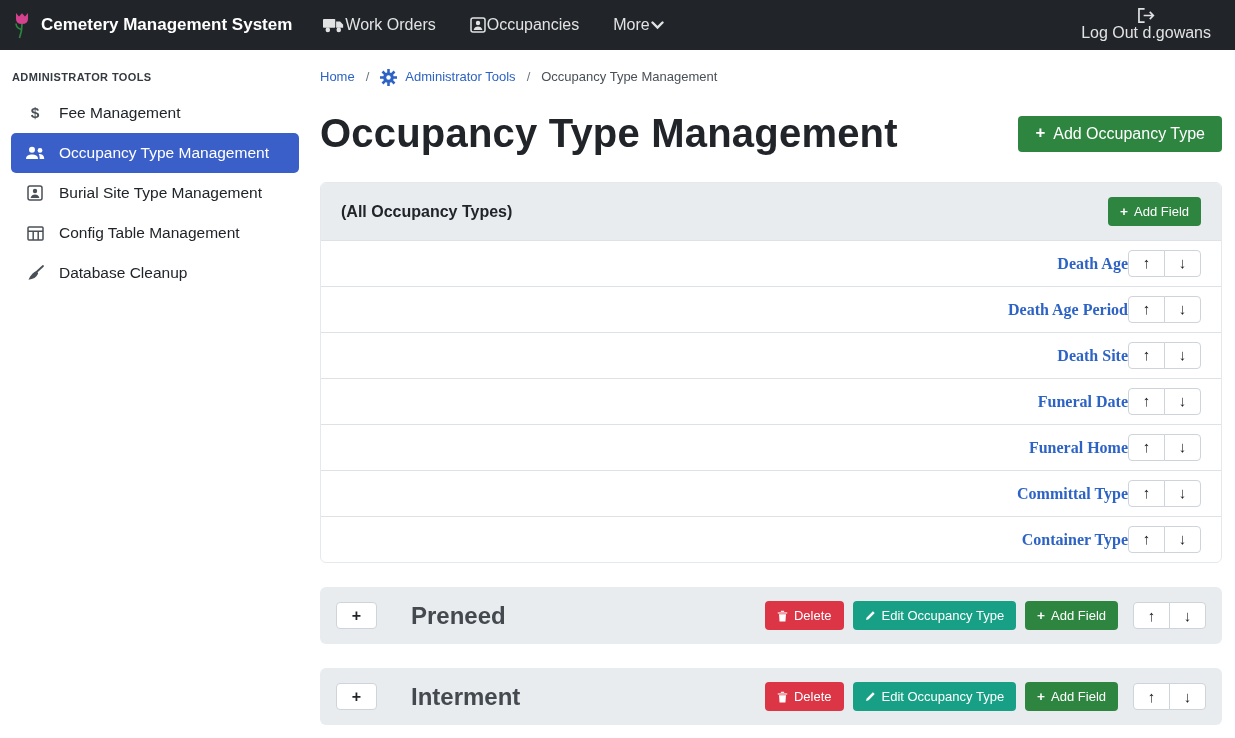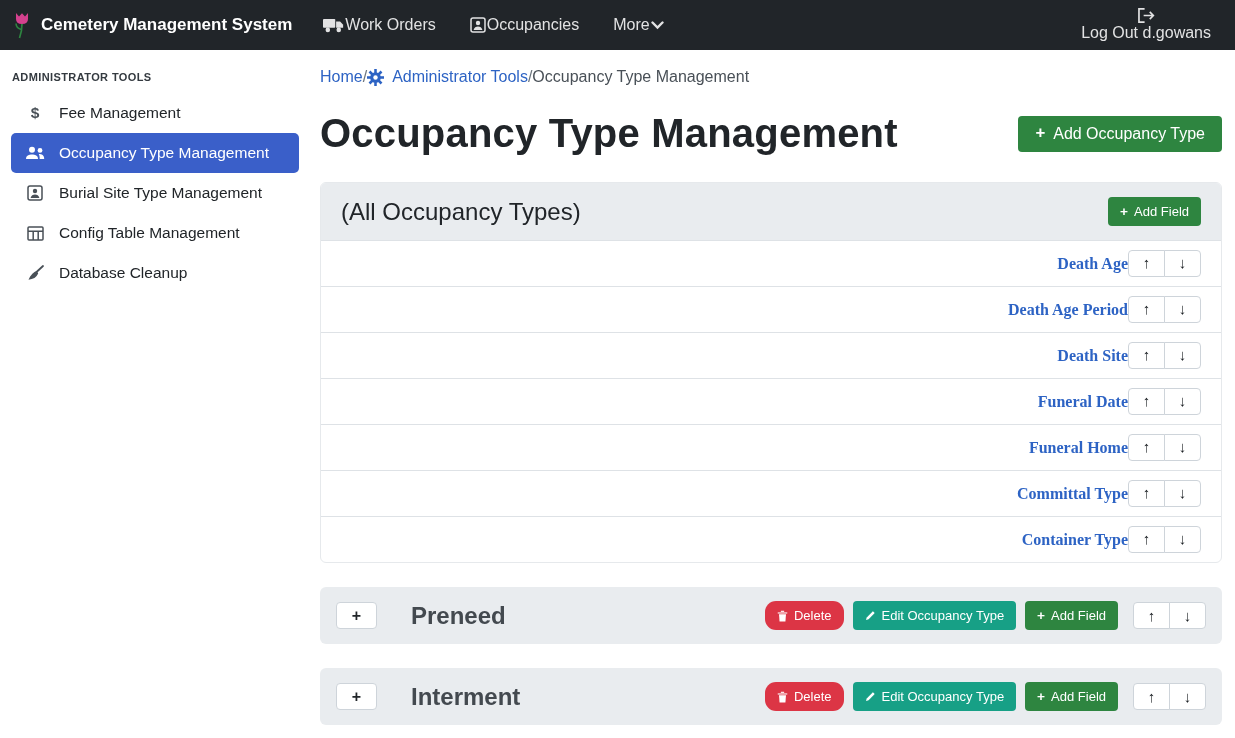--- a/index.html
+++ b/index.html
@@ -28,42 +28,42 @@
   .logout{margin-left:auto;padding-right:0;flex-direction:column;}
   
   .sidebar{position:absolute;top:55px;left:0;width:310px;bottom:0;background:#fff;padding-top:8px;}
   .sidebar-header{font-size:11px;font-weight:700;color:#343a40;letter-spacing:.4px;padding:8px 12px 10px 12px;}
   .side-item{display:flex;align-items:center;gap:13px;height:40px;padding:0 13px;margin:0 11px;border-radius:5px;font-size:15.5px;color:#212529;cursor:pointer;white-space:nowrap;}
   .side-ic{width:22px;display:inline-flex;justify-content:center;align-items:center;color:#495057;font-weight:700;}
   .side-item.active{background:var(--active-blue);color:#fff;}
   .side-item.active .side-ic{color:#fff;}
   
   .main{position:absolute;top:55px;left:310px;right:0;bottom:0;padding:10px 13px 0 10px;overflow:hidden;}
-  .breadcrumb{display:flex;align-items:center;font-size:16px;line-height:24px;}
+  .breadcrumb{display:flex;align-items:center;gap:11px;font-size:13px;line-height:24px;}
   .crumb-link{color:var(--link-blue);text-decoration:none;display:flex;align-items:center;gap:8px;cursor:pointer;}
   .crumb-sep{color:#6c757d;}
   .crumb-current{color:#495057;}
   .title-row{display:flex;align-items:center;justify-content:space-between;margin-top:22px;}
   h1.page-title{margin:0;font-size:40px;font-weight:600;color:#212529;letter-spacing:.2px;}
   
   .btn{border:none;border-radius:4px;display:inline-flex;align-items:center;gap:8px;color:#fff;cursor:pointer;font-family:inherit;white-space:nowrap;}
   .btn-lg{font-size:16px;padding:9px 17px;}
   .btn-sm{font-size:13px;padding:7px 12px;gap:6px;}
   .btn-green{background:var(--green);}
   .btn-teal{background:var(--teal);}
-  .btn-red{background:var(--red);border-radius:11px;}
+  .btn-red{background:var(--red);}
   .plus-glyph{font-weight:700;font-size:1.05em;line-height:1;}
   .arrow-group{display:inline-flex;}
   .arrow-btn{width:37px;height:27px;background:#fff;border:1px solid var(--btn-border);color:#212529;font-size:15px;line-height:1;display:inline-flex;align-items:center;justify-content:center;cursor:pointer;font-family:inherit;padding:0;}
   .arrow-btn.up{border-radius:4px 0 0 4px;}
   .arrow-btn.down{border-radius:0 4px 4px 0;margin-left:-1px;}
   
   .card{margin-top:26px;border:1px solid #e6e9ec;border-radius:6px;overflow:hidden;background:#fff;}
   .card-header{background:var(--section-bg);padding:14px 20px;display:flex;align-items:center;justify-content:space-between;}
-  .card-title{font-size:24px;font-weight:400;color:#212529;}
+  .card-title{font-size:16px;font-weight:700;color:#212529;}
   .field-row{display:flex;align-items:center;justify-content:flex-end;padding:9px 20px;border-top:1px solid var(--border);font-family:Liberation Serif, serif;}
   .field-row:first-of-type{border-top:none;}
   .field-link{color:var(--link-blue);font-weight:700;font-size:16px;text-decoration:none;cursor:pointer;}
   
   .type-section{margin-top:24px;background:var(--section-bg);border-radius:6px;padding:14px 16px;display:flex;align-items:center;}
   .expand-btn{width:41px;height:27px;background:#fff;border:1px solid var(--btn-border);border-radius:4px;color:#212529;font-size:16px;font-weight:700;display:inline-flex;align-items:center;justify-content:center;cursor:pointer;font-family:inherit;padding:0;}
   .section-title{font-size:24px;font-weight:600;color:#43494f;margin-left:34px;}
   .section-actions{margin-left:auto;display:flex;align-items:center;gap:9px;}
   .section-actions .arrow-group{margin-left:6px;}
   svg{display:block;}

